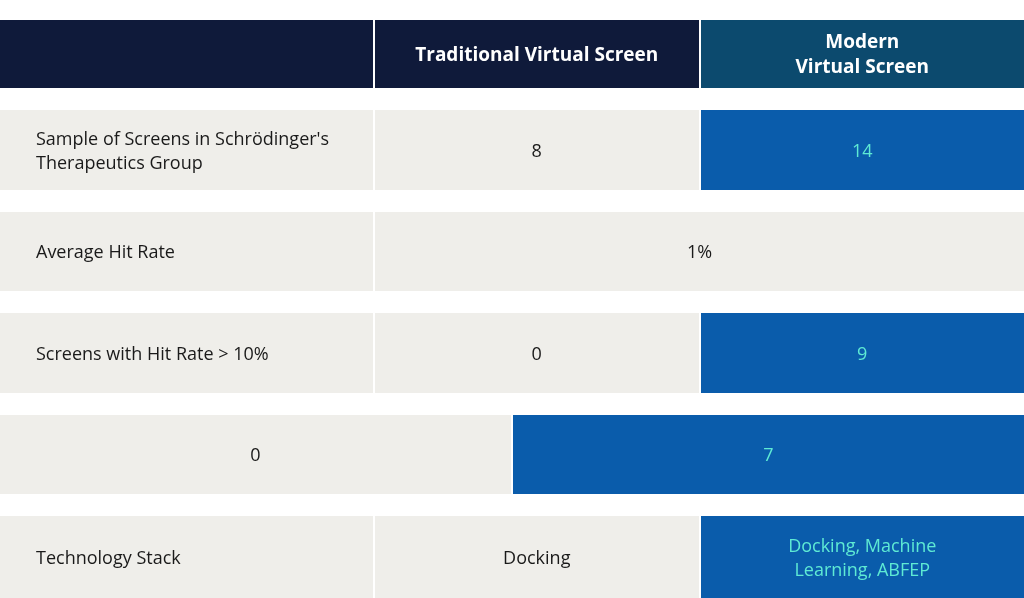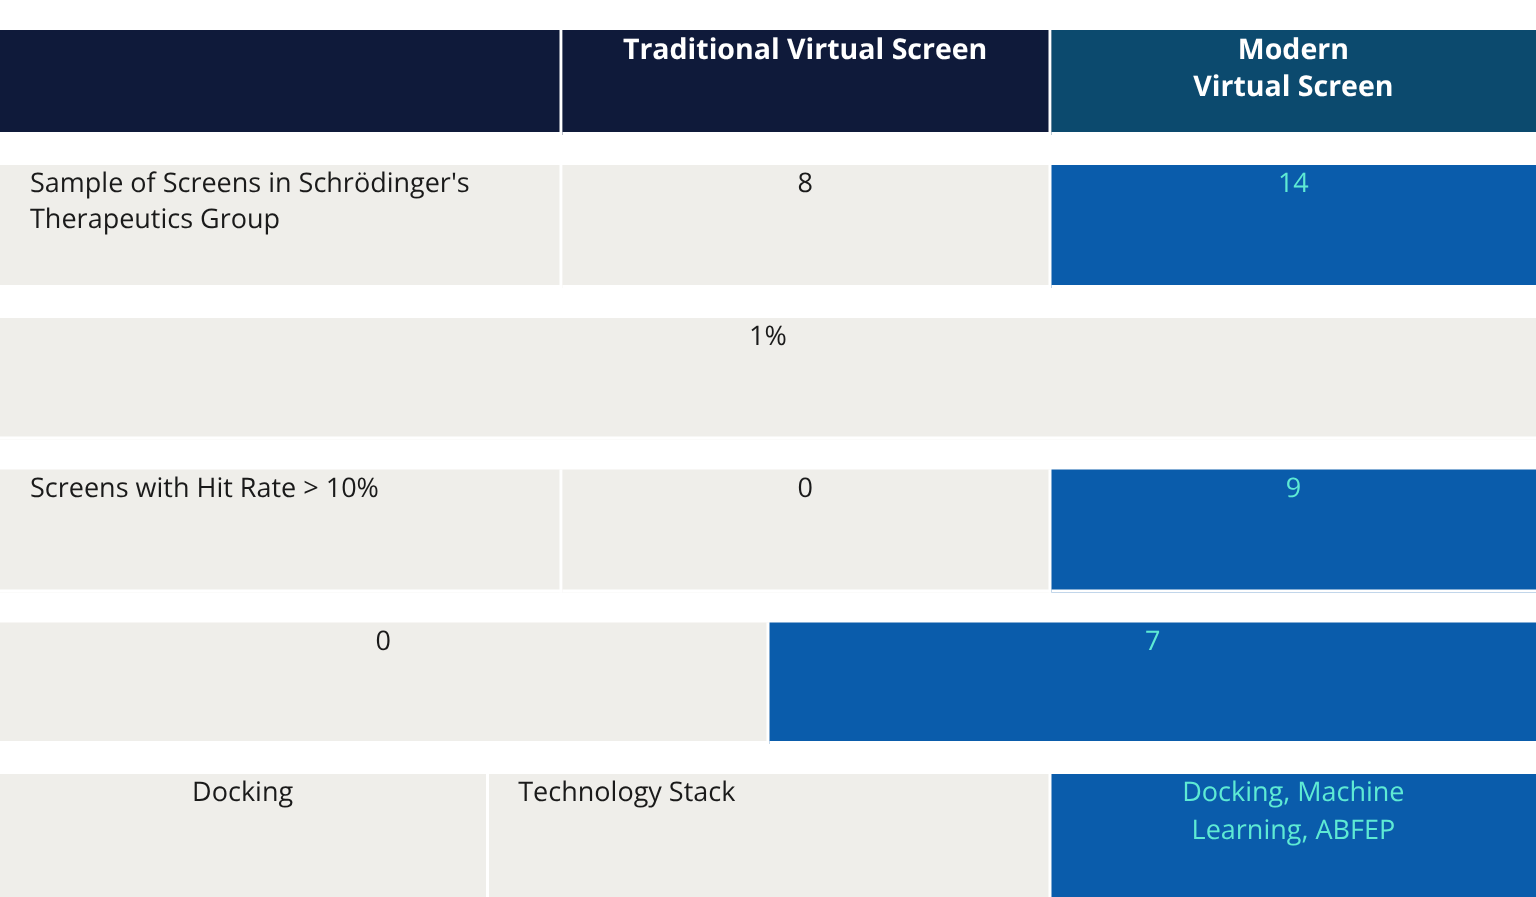--- a/index.html
+++ b/index.html
@@ -22,37 +22,37 @@
     }
     .row {
       display: flex;
       flex: 1;
     }
     .header-row {
       flex: 0 0 90px;
     }
     .cell {
       display: flex;
-      align-items: flex-start;
+      align-items: center;
       border-right: 2px solid #ffffff;
       border-bottom: 2px solid #ffffff;
       margin-top: 20px;
     }
     .cell:last-child {
       border-right: none;
     }
     .row:last-child .cell {
       border-bottom: none;
     }
     .col-label {
       flex: 0 0 375px;
       background: #efeeea;
       color: #1a1a1a;
       font-size: 18px;
-      padding: 0 20px;
+      padding: 0 36px;
       justify-content: flex-start;
       text-align: left;
       line-height: 1.35;
     }
     .col-trad {
       flex: 1;
       background: #efeeea;
       color: #1a1a1a;
       font-size: 18px;
       justify-content: center;
@@ -118,20 +118,23 @@
     </div>
     <div class="cell col-trad">
       <span class="pre-line">8</span>
     </div>
     <div class="cell col-modern">
       <span class="pre-line">14</span>
     </div>
   </div>
 
   <div class="row">
+    <div class="cell col-label">
+      <span class="pre-line">Average Hit Rate</span>
+    </div>
     <div class="cell col-trad">
       <span class="pre-line">1%</span>
     </div>
   </div>
 
   <div class="row">
     <div class="cell col-label">
       <span class="pre-line">Screens with Hit Rate &gt; 10%</span>
     </div>
     <div class="cell col-trad">
@@ -145,25 +148,25 @@
   <div class="row">
     <div class="cell col-trad">
       <span class="pre-line">0</span>
     </div>
     <div class="cell col-modern">
       <span class="pre-line">7</span>
     </div>
   </div>
 
   <div class="row">
+    <div class="cell col-label">
+      <span class="pre-line">Technology Stack</span>
+    </div>
     <div class="cell col-trad">
       <span class="pre-line">Docking</span>
-    </div>
-    <div class="cell col-label">
-      <span class="pre-line">Technology Stack</span>
     </div>
     <div class="cell col-modern">
       <span class="pre-line">Docking, Machine
 Learning, ABFEP</span>
     </div>
   </div>
 
 </div>
 
 </body></html>

